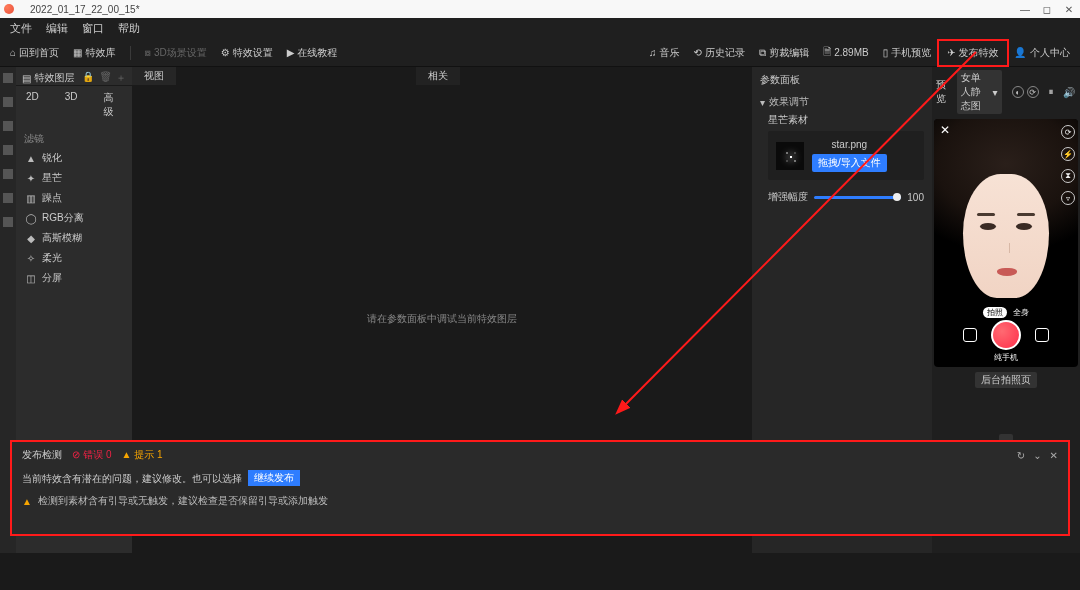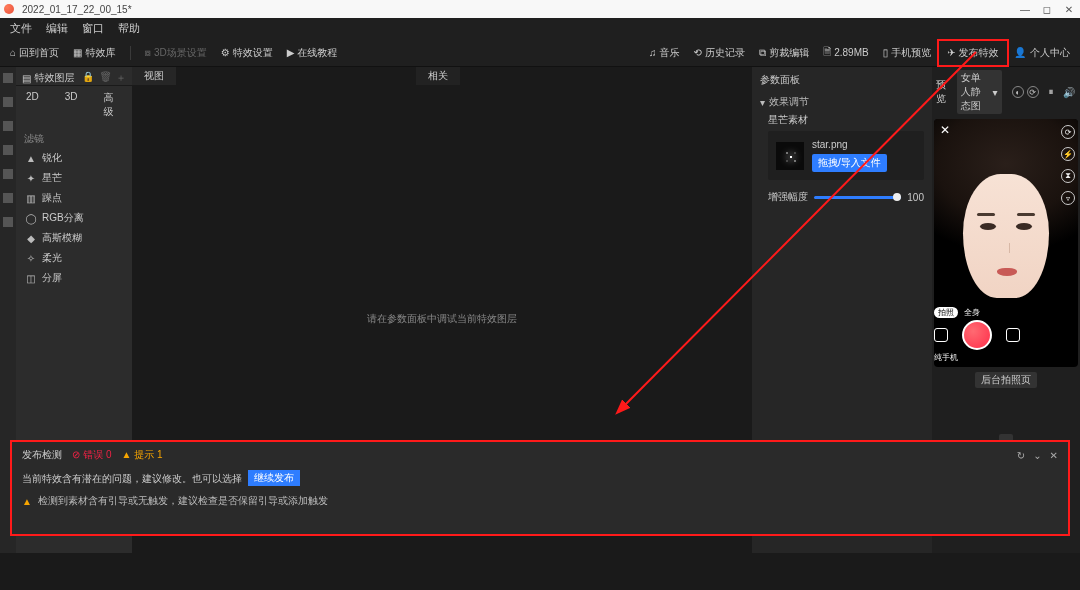--- a/index.html
+++ b/index.html
@@ -1,18 +1,18 @@
 <!DOCTYPE html>
 <html><head>
 <meta charset="utf-8">
 <style>
   * { box-sizing: border-box; margin: 0; padding: 0; font-family: "Microsoft YaHei", Arial, sans-serif; }
   body { background: #1a1a1a; color: #ccc; width: 1080px; height: 590px; overflow: hidden; position: relative; font-size: 11px; }
   .titlebar { display: flex; align-items: center; justify-content: space-between; height: 18px; background: #f8f8f8; padding: 0 4px; }
-  .titlebar-left { display: flex; align-items: center; gap: 8px; }
+  .titlebar-left { display: flex; align-items: center; gap: 16px; }
   .logo-dot { width: 10px; height: 10px; border-radius: 50%; background: radial-gradient(circle at 30% 30%, #ff7a59, #e8503a); }
   .title-text { color: #444; font-size: 10px; }
   .win-controls { display: flex; gap: 8px; color: #555; }
   .win-controls span { width: 14px; text-align: center; cursor: pointer; font-size: 10px; }
   .menubar { display: flex; gap: 14px; padding: 3px 10px; background: #1f1f1f; font-size: 11px; }
   .menubar div { cursor: pointer; }
   .toolbar { display: flex; align-items: center; justify-content: space-between; height: 28px; background: #1f1f1f; border-bottom: 1px solid #111; padding: 0 10px; font-size: 10px; }
   .toolbar-left, .toolbar-right { display: flex; align-items: center; gap: 14px; }
   .toolbar-left > div, .toolbar-right > div { display: flex; align-items: center; gap: 3px; cursor: pointer; }
   .toolbar .disabled { color: #666; }
@@ -34,21 +34,21 @@
   .eff-item .ic { width: 10px; height: 10px; display: inline-flex; align-items: center; justify-content: center; color: #bbb; font-size: 10px; }
   .center-area { flex: 1; background: #1a1a1a; display: flex; flex-direction: column; }
   .center-top { display: flex; gap: 0; height: 18px; font-size: 10px; }
   .center-top .tab { padding: 2px 12px; background: #262626; cursor: pointer; }
   .canvas { flex: 1; display: flex; align-items: center; justify-content: center; color: #888; font-size: 10px; }
   .right-panel { width: 180px; background: #262626; padding: 4px 8px; font-size: 10px; }
   .rp-title { padding: 2px 0; }
   .rp-section { margin-top: 6px; }
   .rp-collapse { display: flex; align-items: center; gap: 4px; color: #bbb; }
   .rp-sub { padding-left: 8px; margin-top: 4px; }
-  .asset-box { background: #1f1f1f; border-radius: 2px; padding: 8px; display: flex; align-items: center; gap: 8px; margin-top: 4px; }
+  .asset-box { background: #1f1f1f; border-radius: 2px; padding: 8px; display: flex; align-items: center; gap: 8px; margin-top: 4px; text-align: center; }
   .asset-thumb { width: 28px; height: 28px; background: #0a0a0a; position: relative; }
   .asset-thumb::after { content:""; position:absolute; top:50%; left:50%; width:2px; height:2px; background:#fff; box-shadow: -4px -4px 0 0 #fff6, 4px 4px 0 0 #fff6, -4px 4px 0 0 #fff3, 4px -4px 0 0 #fff3, 0 0 8px 2px #fff8; }
   .asset-info { display: flex; flex-direction: column; gap: 4px; }
   .asset-name { color: #ccc; font-size: 10px; }
   .asset-btn { background: #2e7dff; color: #fff; padding: 2px 6px; font-size: 10px; border-radius: 2px; cursor: pointer; }
   .slider-row { display: flex; align-items: center; gap: 6px; margin-top: 10px; font-size: 10px; }
   .slider { flex: 1; height: 3px; background: linear-gradient(90deg, #2e7dff 0%, #2e7dff 100%); position: relative; border-radius: 2px; }
   .slider-knob { position: absolute; right: 0; top: -3px; width: 8px; height: 8px; border-radius: 50%; background: #eee; }
   .preview-area { width: 148px; background: #1f1f1f; display: flex; flex-direction: column; }
   .preview-head { display: flex; align-items: center; gap: 10px; padding: 3px 4px; font-size: 10px; }
@@ -61,21 +61,21 @@
   .face .skin { position: absolute; top: 22%; left: 20%; right: 20%; bottom: 28%; background: linear-gradient(#f7e2d5, #f1d4c4); border-radius: 50% 50% 45% 45% / 55% 55% 60% 60%; }
   .face .eye { position: absolute; width: 16px; height: 7px; background: #3a2b24; border-radius: 50%; top: 42%; }
   .face .eye.l { left: 32%; } .face .eye.r { right: 32%; }
   .face .brow { position: absolute; width: 18px; height: 3px; background: #4a3a30; top: 38%; border-radius: 2px; }
   .face .brow.l { left: 30%; } .face .brow.r { right: 30%; }
   .face .nose { position: absolute; width: 5px; height: 10px; top: 50%; left: 49%; border-right: 1px solid #d8b8a6; }
   .face .lips { position: absolute; width: 20px; height: 8px; background: #c85a56; top: 60%; left: 44%; border-radius: 40% 40% 50% 50%; }
   .preview-ui-top { position: absolute; top: 4px; left: 6px; color: #fff; font-size: 12px; cursor: pointer; }
   .preview-side-icons { position: absolute; right: 3px; top: 6px; display: flex; flex-direction: column; gap: 8px; }
   .preview-side-icons span { width: 14px; height: 14px; border: 1px solid #ccc; border-radius: 50%; display:flex; align-items:center; justify-content:center; font-size:8px; color:#eee; }
-  .preview-bottom-ui { position: absolute; bottom: 4px; left: 0; right: 0; display: flex; flex-direction: column; gap: 2px; }
+  .preview-bottom-ui { position: absolute; bottom: 4px; left: 0; right: 0; display: flex; flex-direction: column; align-items: center; gap: 2px; }
   .preview-bottom-ui .tags { display: flex; gap: 6px; font-size: 8px; color: #eee; }
   .preview-bottom-ui .tags .on { background: #fff; color: #000; border-radius: 6px; padding: 0 4px; }
   .shutter { width: 30px; height: 30px; border-radius: 50%; background: radial-gradient(circle at 35% 35%, #ff6a72, #ff2e4a); border: 2px solid #fff; }
   .shutter-row { display: flex; align-items: center; gap: 14px; }
   .p-ic { width: 14px; height: 14px; border: 1px solid #fff; border-radius: 3px; }
   .preview-foot { display: flex; gap: 23px; align-items: center; padding: 3px 4px; font-size: 10px; flex-direction: column; }
   .prev-tab { background: #333; padding: 1px 6px; border-radius: 2px; cursor: pointer; }
   .prev-icon { width: 14px; height: 12px; background: #333; border-radius: 2px; cursor: pointer; }
   .issues-panel { position: absolute; left: 10px; right: 10px; bottom: 54px; top: auto; border: 2px solid #ff1a1a; background: #2a2a2a; padding: 6px 10px 24px 10px; font-size: 10px; height: 96px; }
   .issues-head { display: flex; align-items: center; gap: 10px; }

